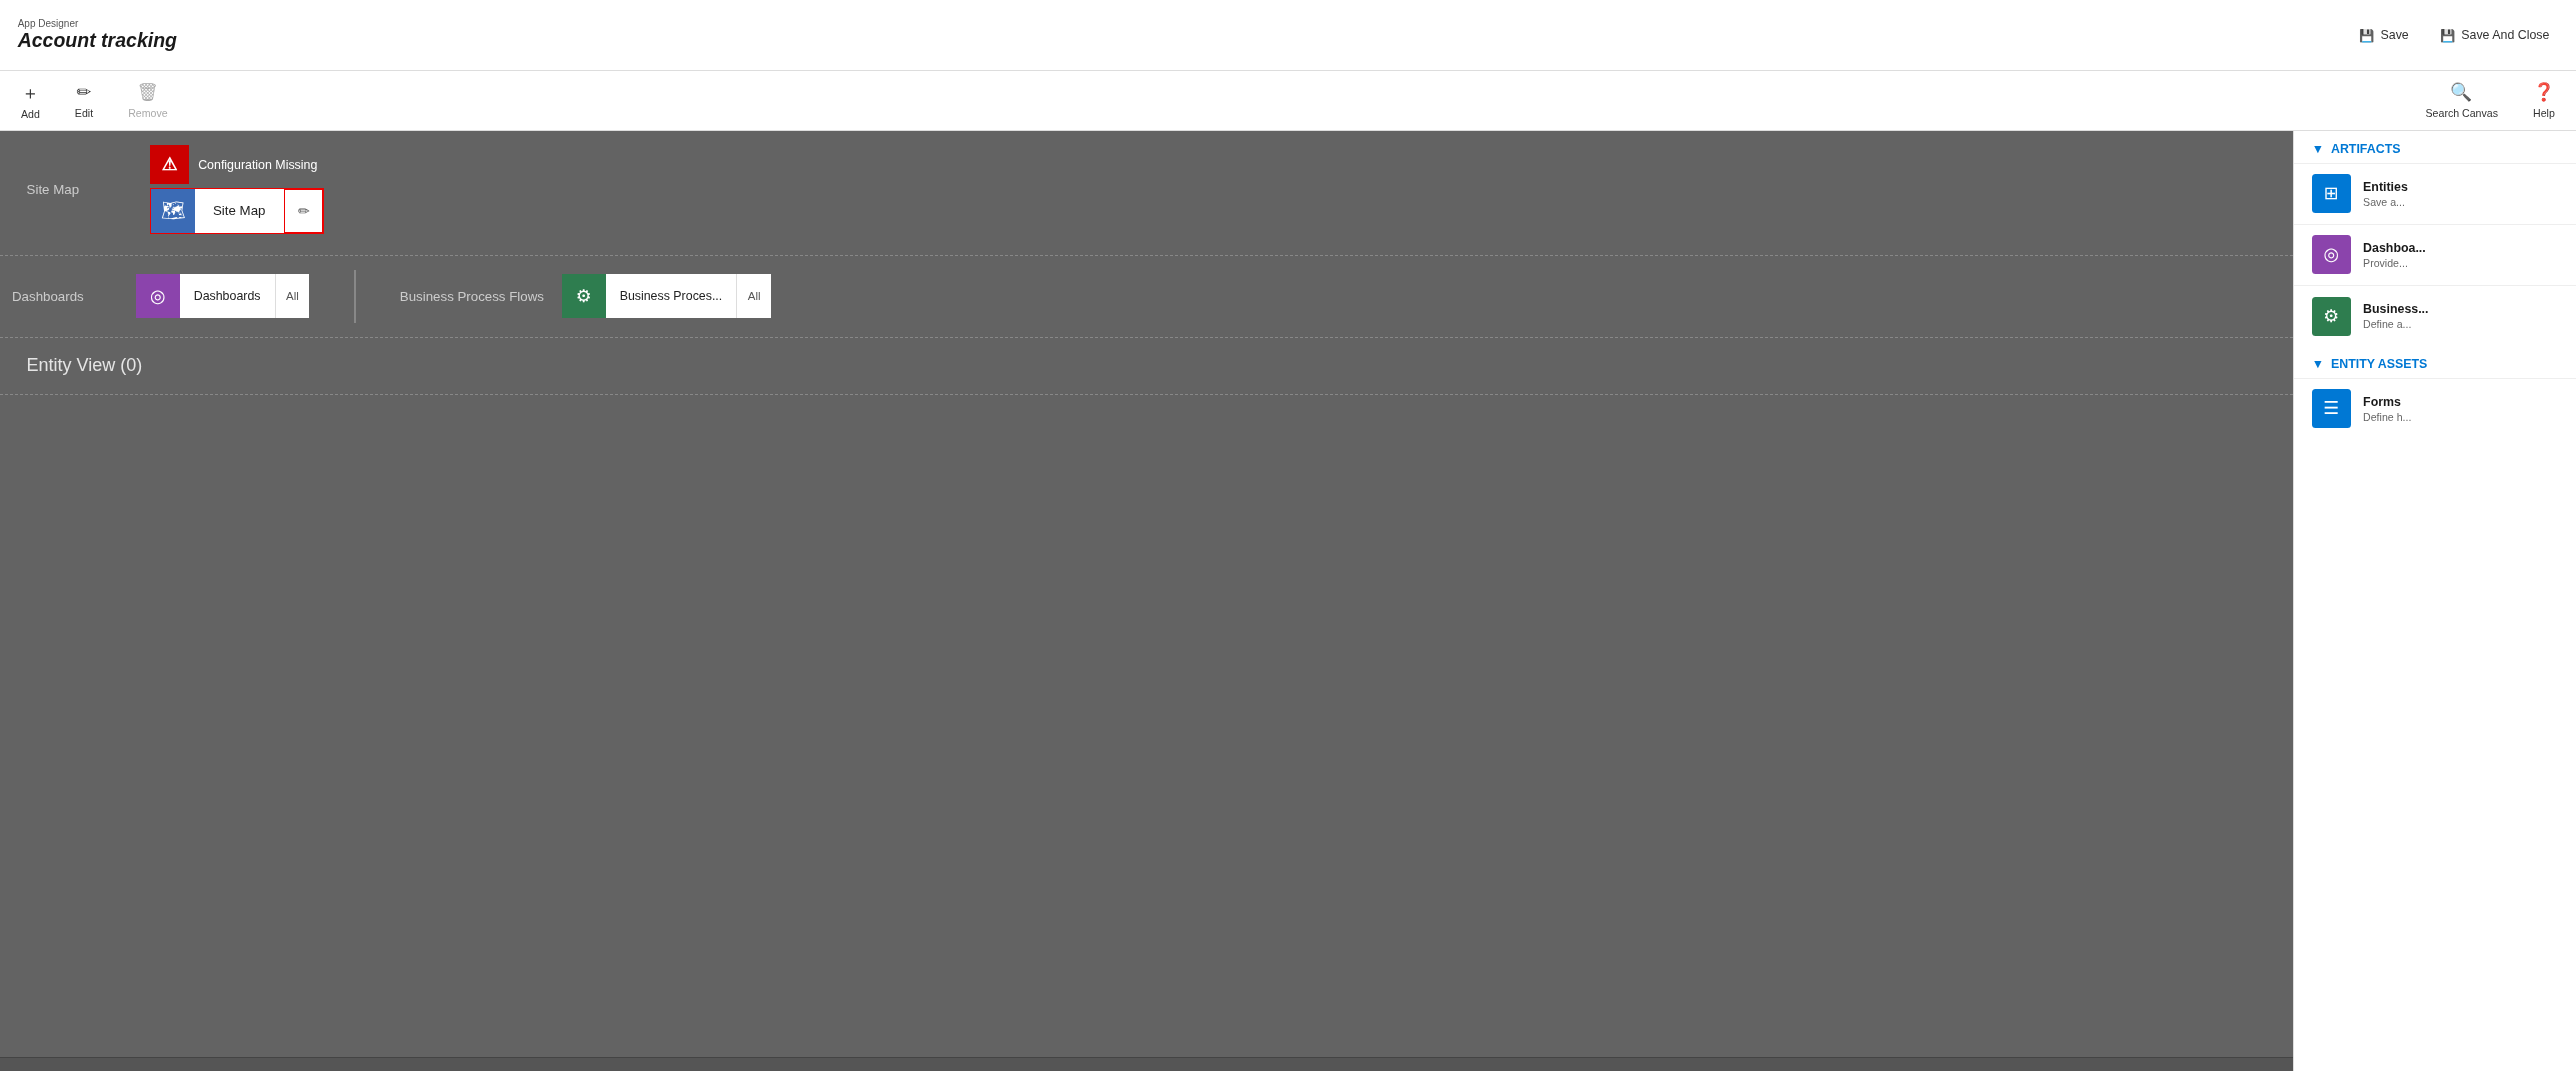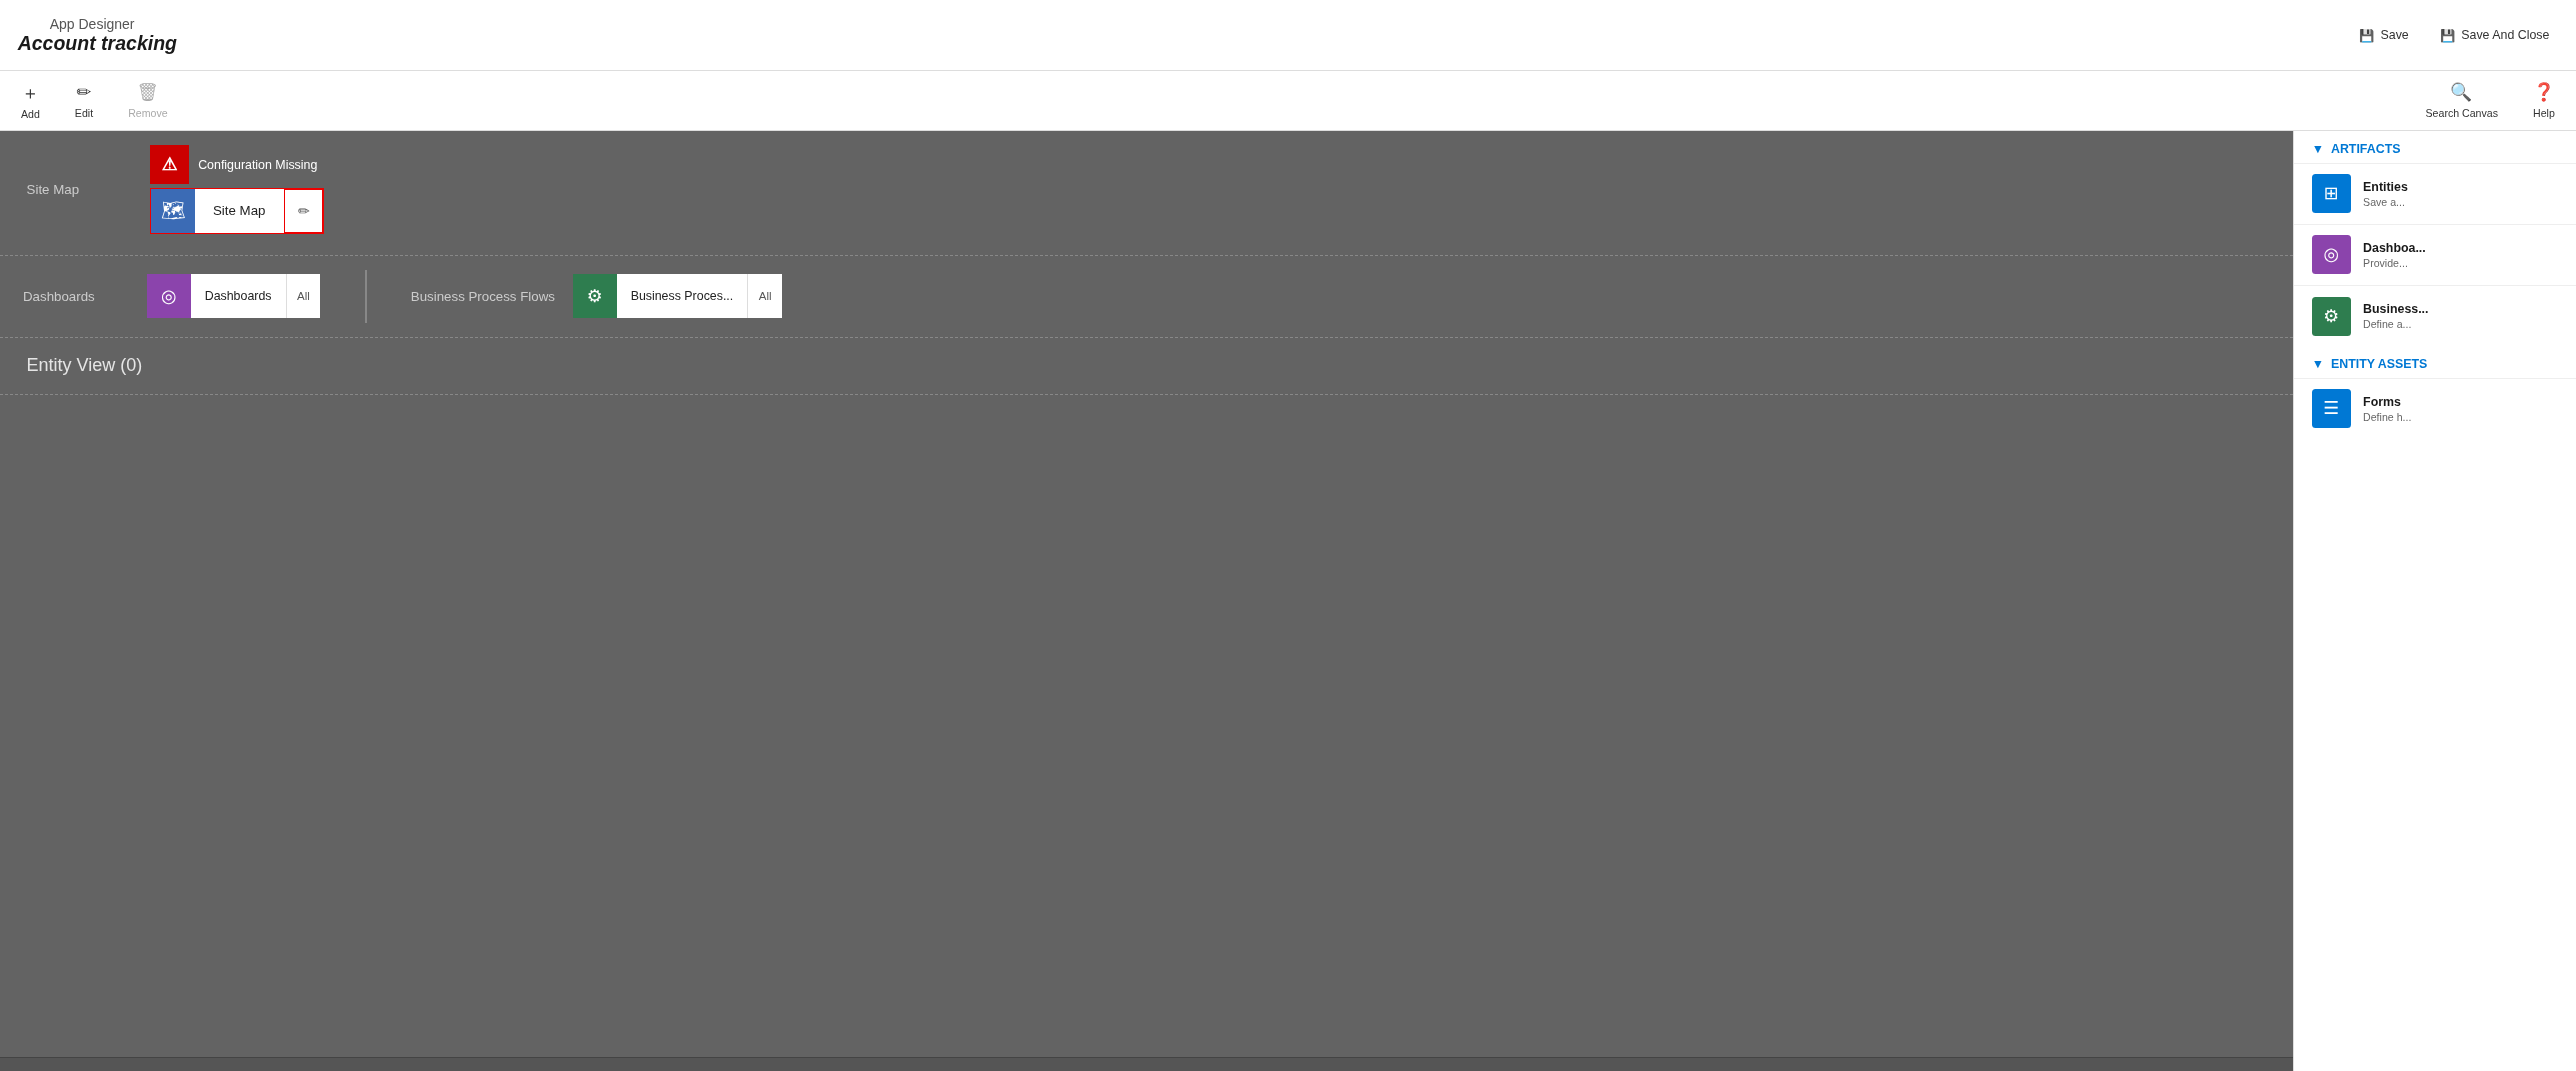--- a/index.html
+++ b/index.html
@@ -9,23 +9,22 @@
     .header {
       background: #fff;
       border-bottom: 0.9px solid #ddd;
       padding: 7px 17.7px;
       display: flex;
       align-items: center;
       justify-content: space-between;
       height: 71px;
     }
     .header-left .app-title-small {
-      font-size: 14px;
+      font-size: 10px;
       color: #555;
-      margin-left: 32px;
     }
     .header-left .app-title-large {
       font-size: 19.5px;
       font-weight: 600;
       color: #1a1a1a;
       font-style: italic;
     }
     .header-right {
       display: flex;
       align-items: center;
@@ -232,21 +231,21 @@
       justify-content: center;
       cursor: pointer;
       background: #fff;
       color: #555;
       font-size: 14px;
       border: 0.9px solid #e00;
     }
 
     
     .dashboard-section {
-      padding: 14px 23px;
+      padding: 14px 12px;
       display: flex;
       align-items: center;
       gap: 0;
       position: relative;
     }
 
     .dashboard-content {
       display: flex;
       align-items: center;
       gap: 17.7px;

